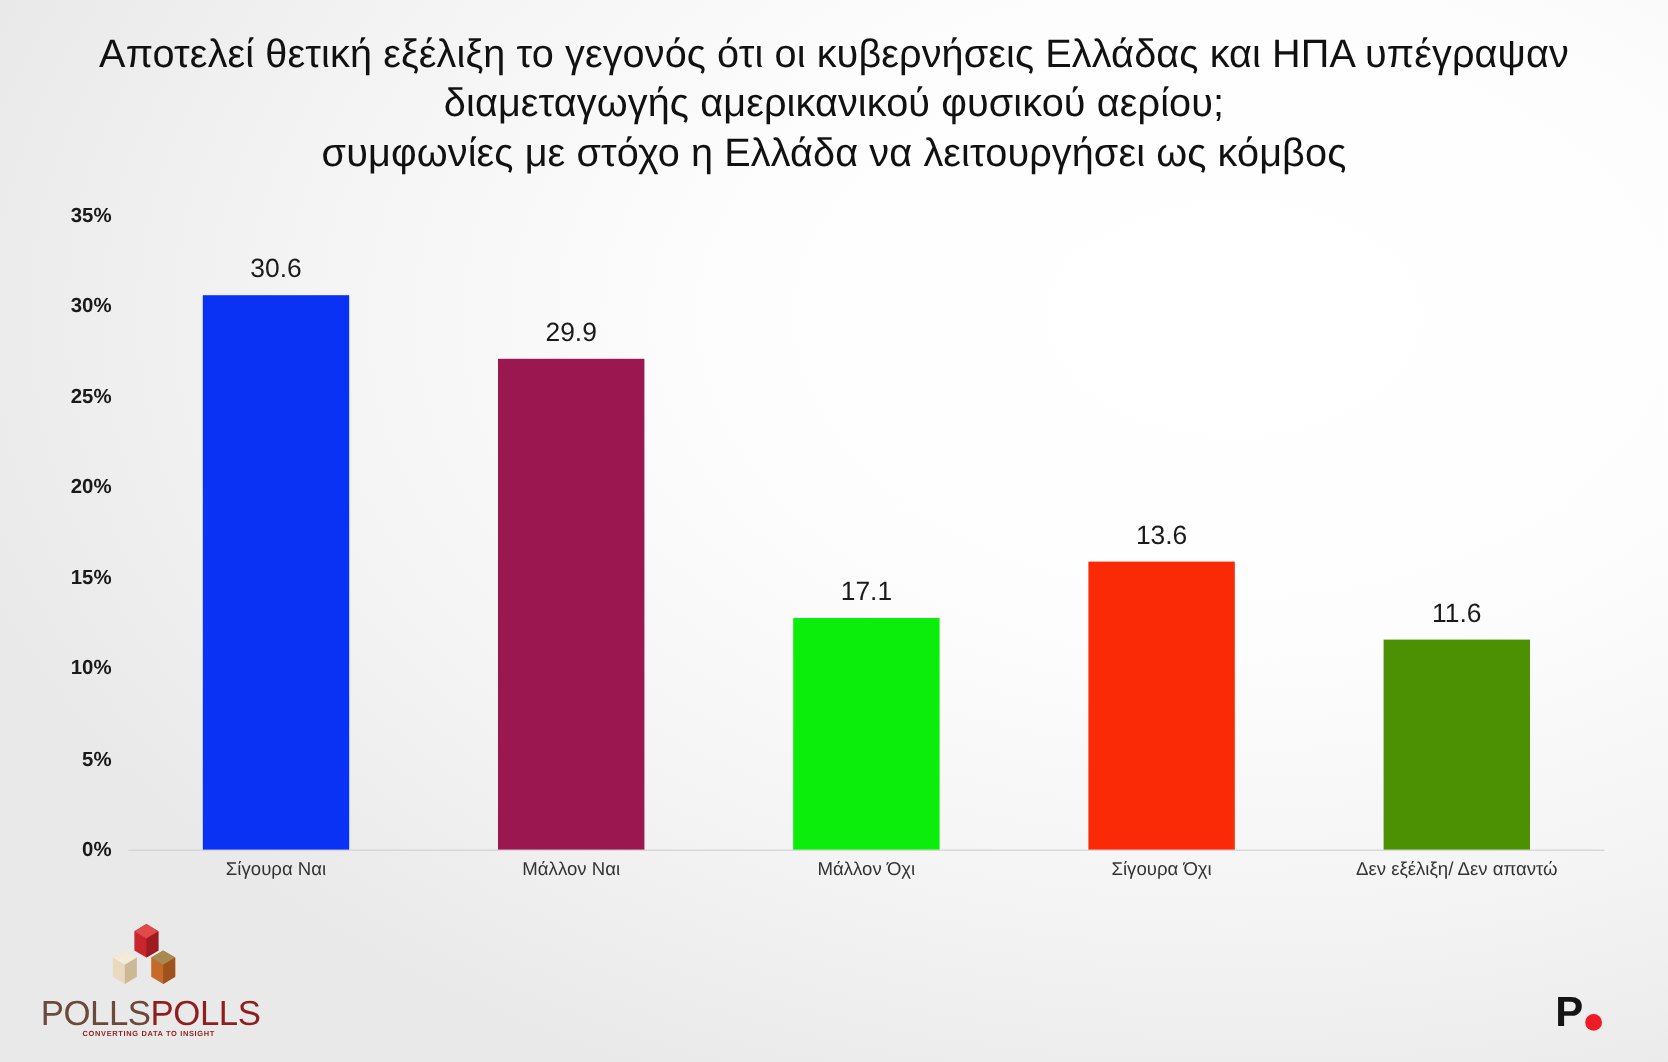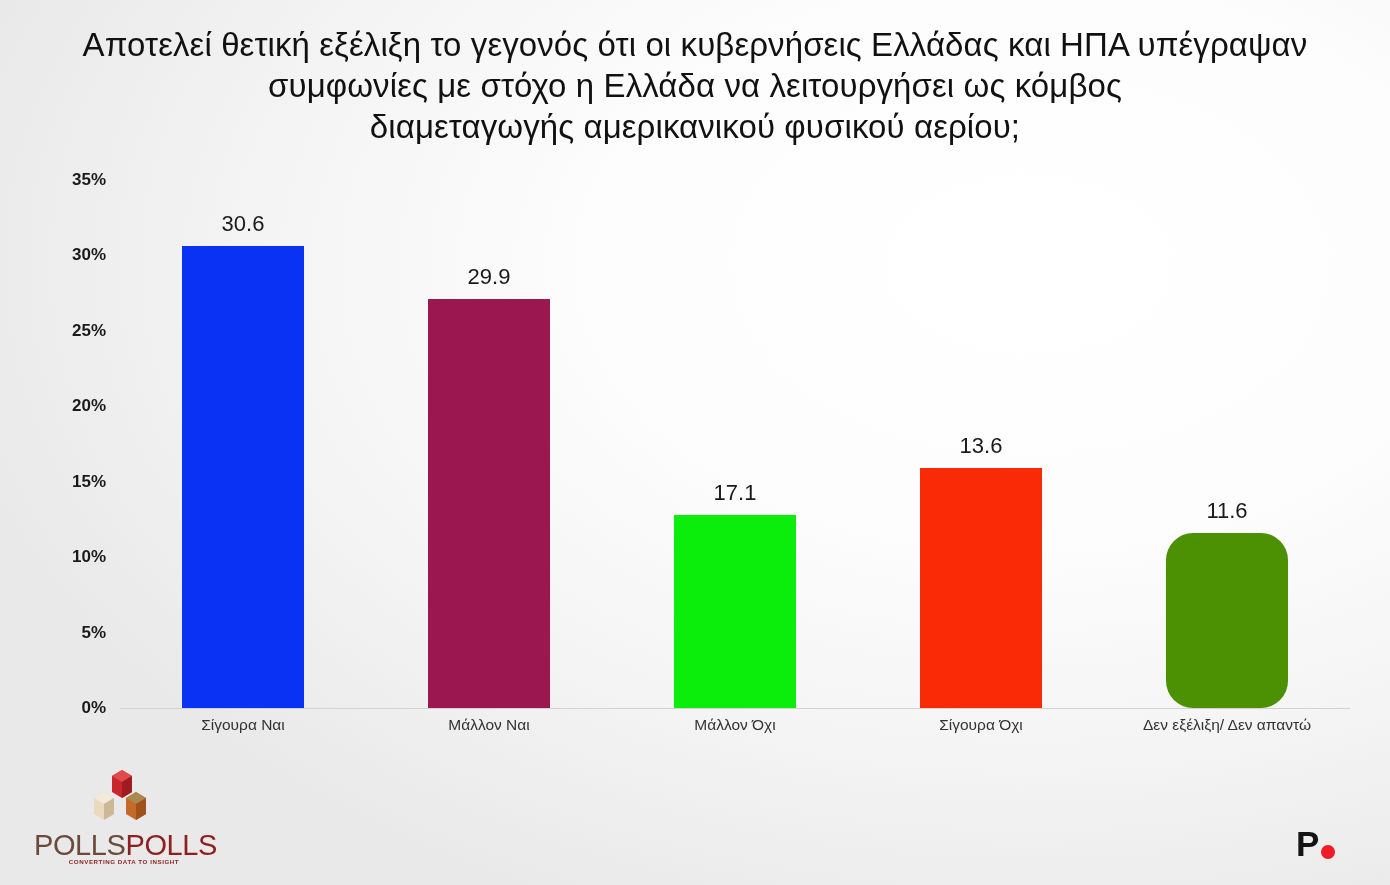--- a/index.html
+++ b/index.html
@@ -33,21 +33,21 @@
     font-size: 33px;
     line-height: 41px;
     color: #111111;
     letter-spacing: 0.1px;
   }
   #title .tline { display: block; white-space: nowrap; }
 
   
   #plot {
     position: absolute;
-    left: 120px;
+    left: 107px;
     top: 180px;
     width: 1230px;
     height: 528px;
   }
 
   .axis-line {
     position: absolute;
     left: 0;
     top: 528px;
     width: 1230px;
@@ -167,22 +167,22 @@
     background: #ee1c24;
   }
 </style>
 </head>
 <body>
 
 <div id="slide">
 
   <div id="title">
     <span class="tline">Αποτελεί θετική εξέλιξη το γεγονός ότι οι κυβερνήσεις Ελλάδας και ΗΠΑ υπέγραψαν</span>
+    <span class="tline">διαμεταγωγής αμερικανικού φυσικού αερίου;</span>
     <span class="tline">συμφωνίες με στόχο η Ελλάδα να λειτουργήσει ως κόμβος</span>
-    <span class="tline">διαμεταγωγής αμερικανικού φυσικού αερίου;</span>
   </div>
 
   <div id="plot">
     <div class="axis-line"></div>
     <div id="yticks">
         <div class="ytick-label" style="top: 0px;">35%</div>
         <div class="ytick-label" style="top: 75.4286px;">30%</div>
         <div class="ytick-label" style="top: 150.857px;">25%</div>
         <div class="ytick-label" style="top: 226.286px;">20%</div>
         <div class="ytick-label" style="top: 301.714px;">15%</div>
@@ -209,21 +209,21 @@
           </div>
           <div class="cat-label">Μάλλον Όχι</div>
         </div>
         <div class="bar-slot" style="left: 738px; width: 246px;">
           <div class="bar" style="height: 240px; background: rgb(250, 42, 6);">
             <span class="bar-value">13.6</span>
           </div>
           <div class="cat-label">Σίγουρα Όχι</div>
         </div>
         <div class="bar-slot" style="left: 984px; width: 246px;">
-          <div class="bar" style="height: 174.994px; background: rgb(76, 144, 4); border-radius: 27px;">
+          <div class="bar" style="height: 174.994px; background: rgb(76, 144, 4);">
             <span class="bar-value">11.6</span>
           </div>
           <div class="cat-label">Δεν εξέλιξη/ Δεν απαντώ</div>
         </div>
       </div>
   </div>
 
   <div id="realpolls-logo">
     <svg id="rp-cubes" viewBox="0 0 72 62">
       <polygon points="26,8 36,2 46,8 46,24 36,30 26,24" fill="#c9252c"></polygon>

